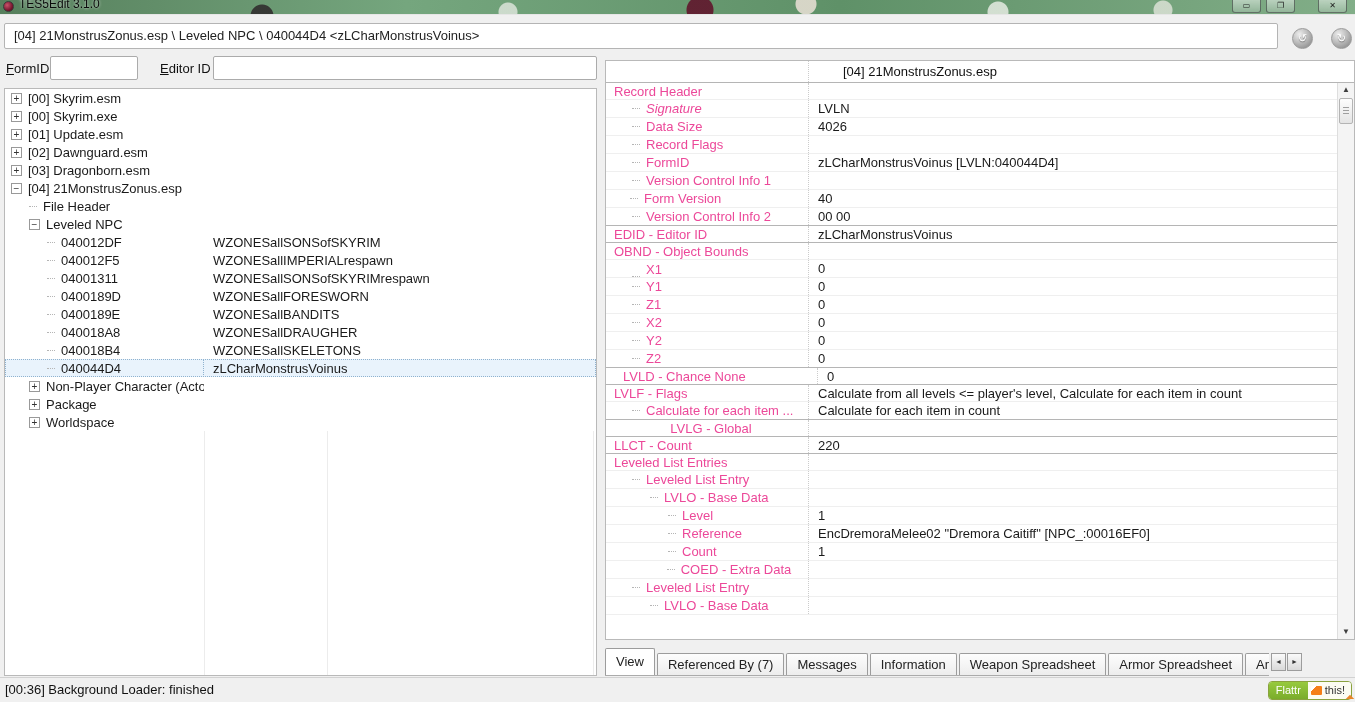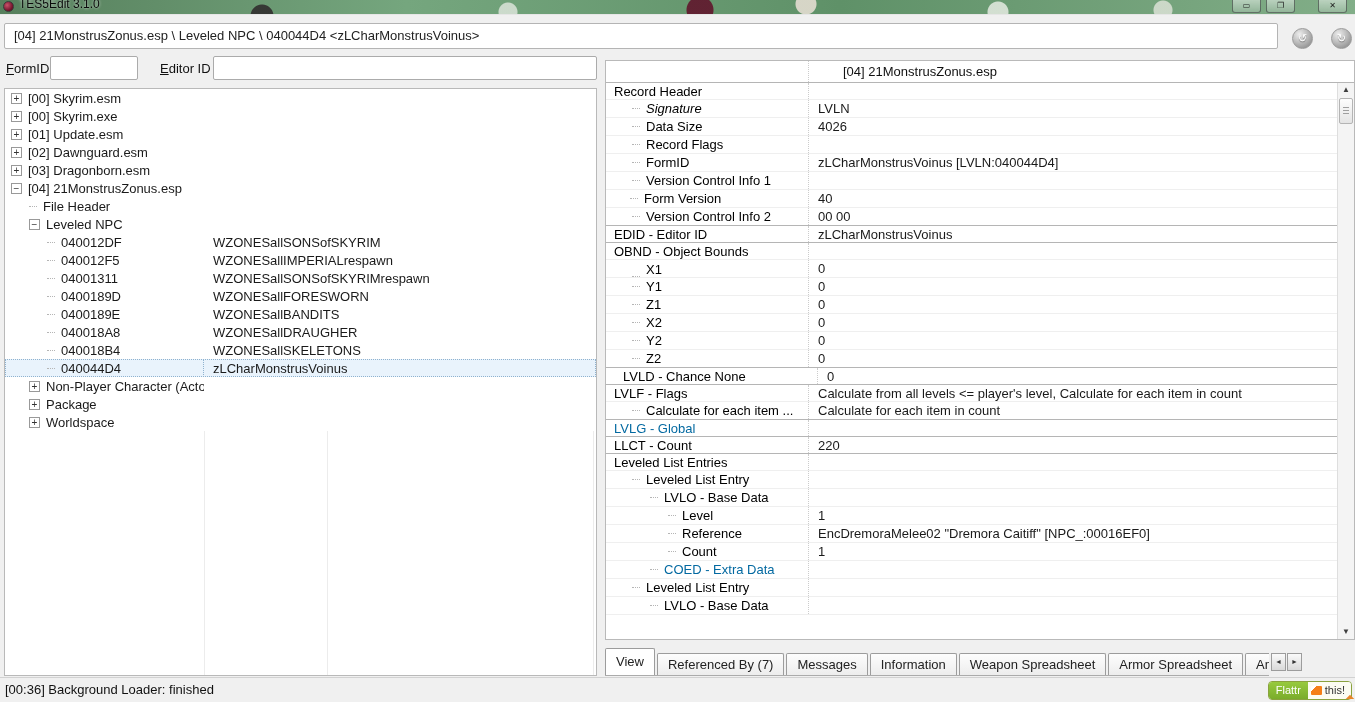--- a/index.html
+++ b/index.html
@@ -76,23 +76,23 @@
   
   .record-panel { position:absolute; left:605px; top:60px; width:750px; height:580px;
     background:#fff; border:1px solid #b9b9b9; overflow:hidden; }
   .rec-header { height:22px; display:flex; border-bottom:1px solid #c6c6c6; background:#fff; }
   .rec-header .spacer { width:203px; flex:none; border-right:1px dotted #cccccc; }
   .rec-header .plugin { flex:1; padding:3px 0 0 34px; white-space:nowrap; color:#111; }
   .rec-body { position:relative; }
   .rrow { height:18px; display:flex; border-bottom:1px solid #efefef; }
   .rrow.sect { border-top:1px solid #b5b5b5; margin-top:-1px; }
   .rn { width:203px; flex:none; white-space:nowrap; overflow:hidden; border-right:1px dotted #cccccc;
-    display:flex; align-items:center; color:#000000; }
+    display:flex; align-items:center; color:#ec4899; }
   .rv { flex:1; white-space:nowrap; overflow:hidden; padding-left:9px; display:flex; align-items:center; }
-  .rrow.gray .rn { color:#0369a1; }
+  .rrow.gray .rn { color:#ec4899;justify-content:center; }
   .rec-scroll { position:absolute; right:0; top:22px; bottom:0; width:17px;
     background:#f4f4f4; border-left:1px solid #dedede; z-index:4; }
   .sc-up { position:absolute; top:2px; left:0; right:0; text-align:center; font-size:8px; color:#3f3f3f; }
   .sc-down { position:absolute; bottom:3px; left:0; right:0; text-align:center; font-size:8px; color:#3f3f3f; }
   .sc-thumb { position:absolute; top:15px; left:1px; width:14px; height:26px;
     background:linear-gradient(#fdfdfd,#e4e4e4); border:1px solid #b4b4b4; border-radius:2px; }
   .sc-thumb::after { content:""; position:absolute; left:3px; right:3px; top:8px; height:8px;
     background:repeating-linear-gradient(#9f9f9f 0 1px, transparent 1px 3px); }
 
   

